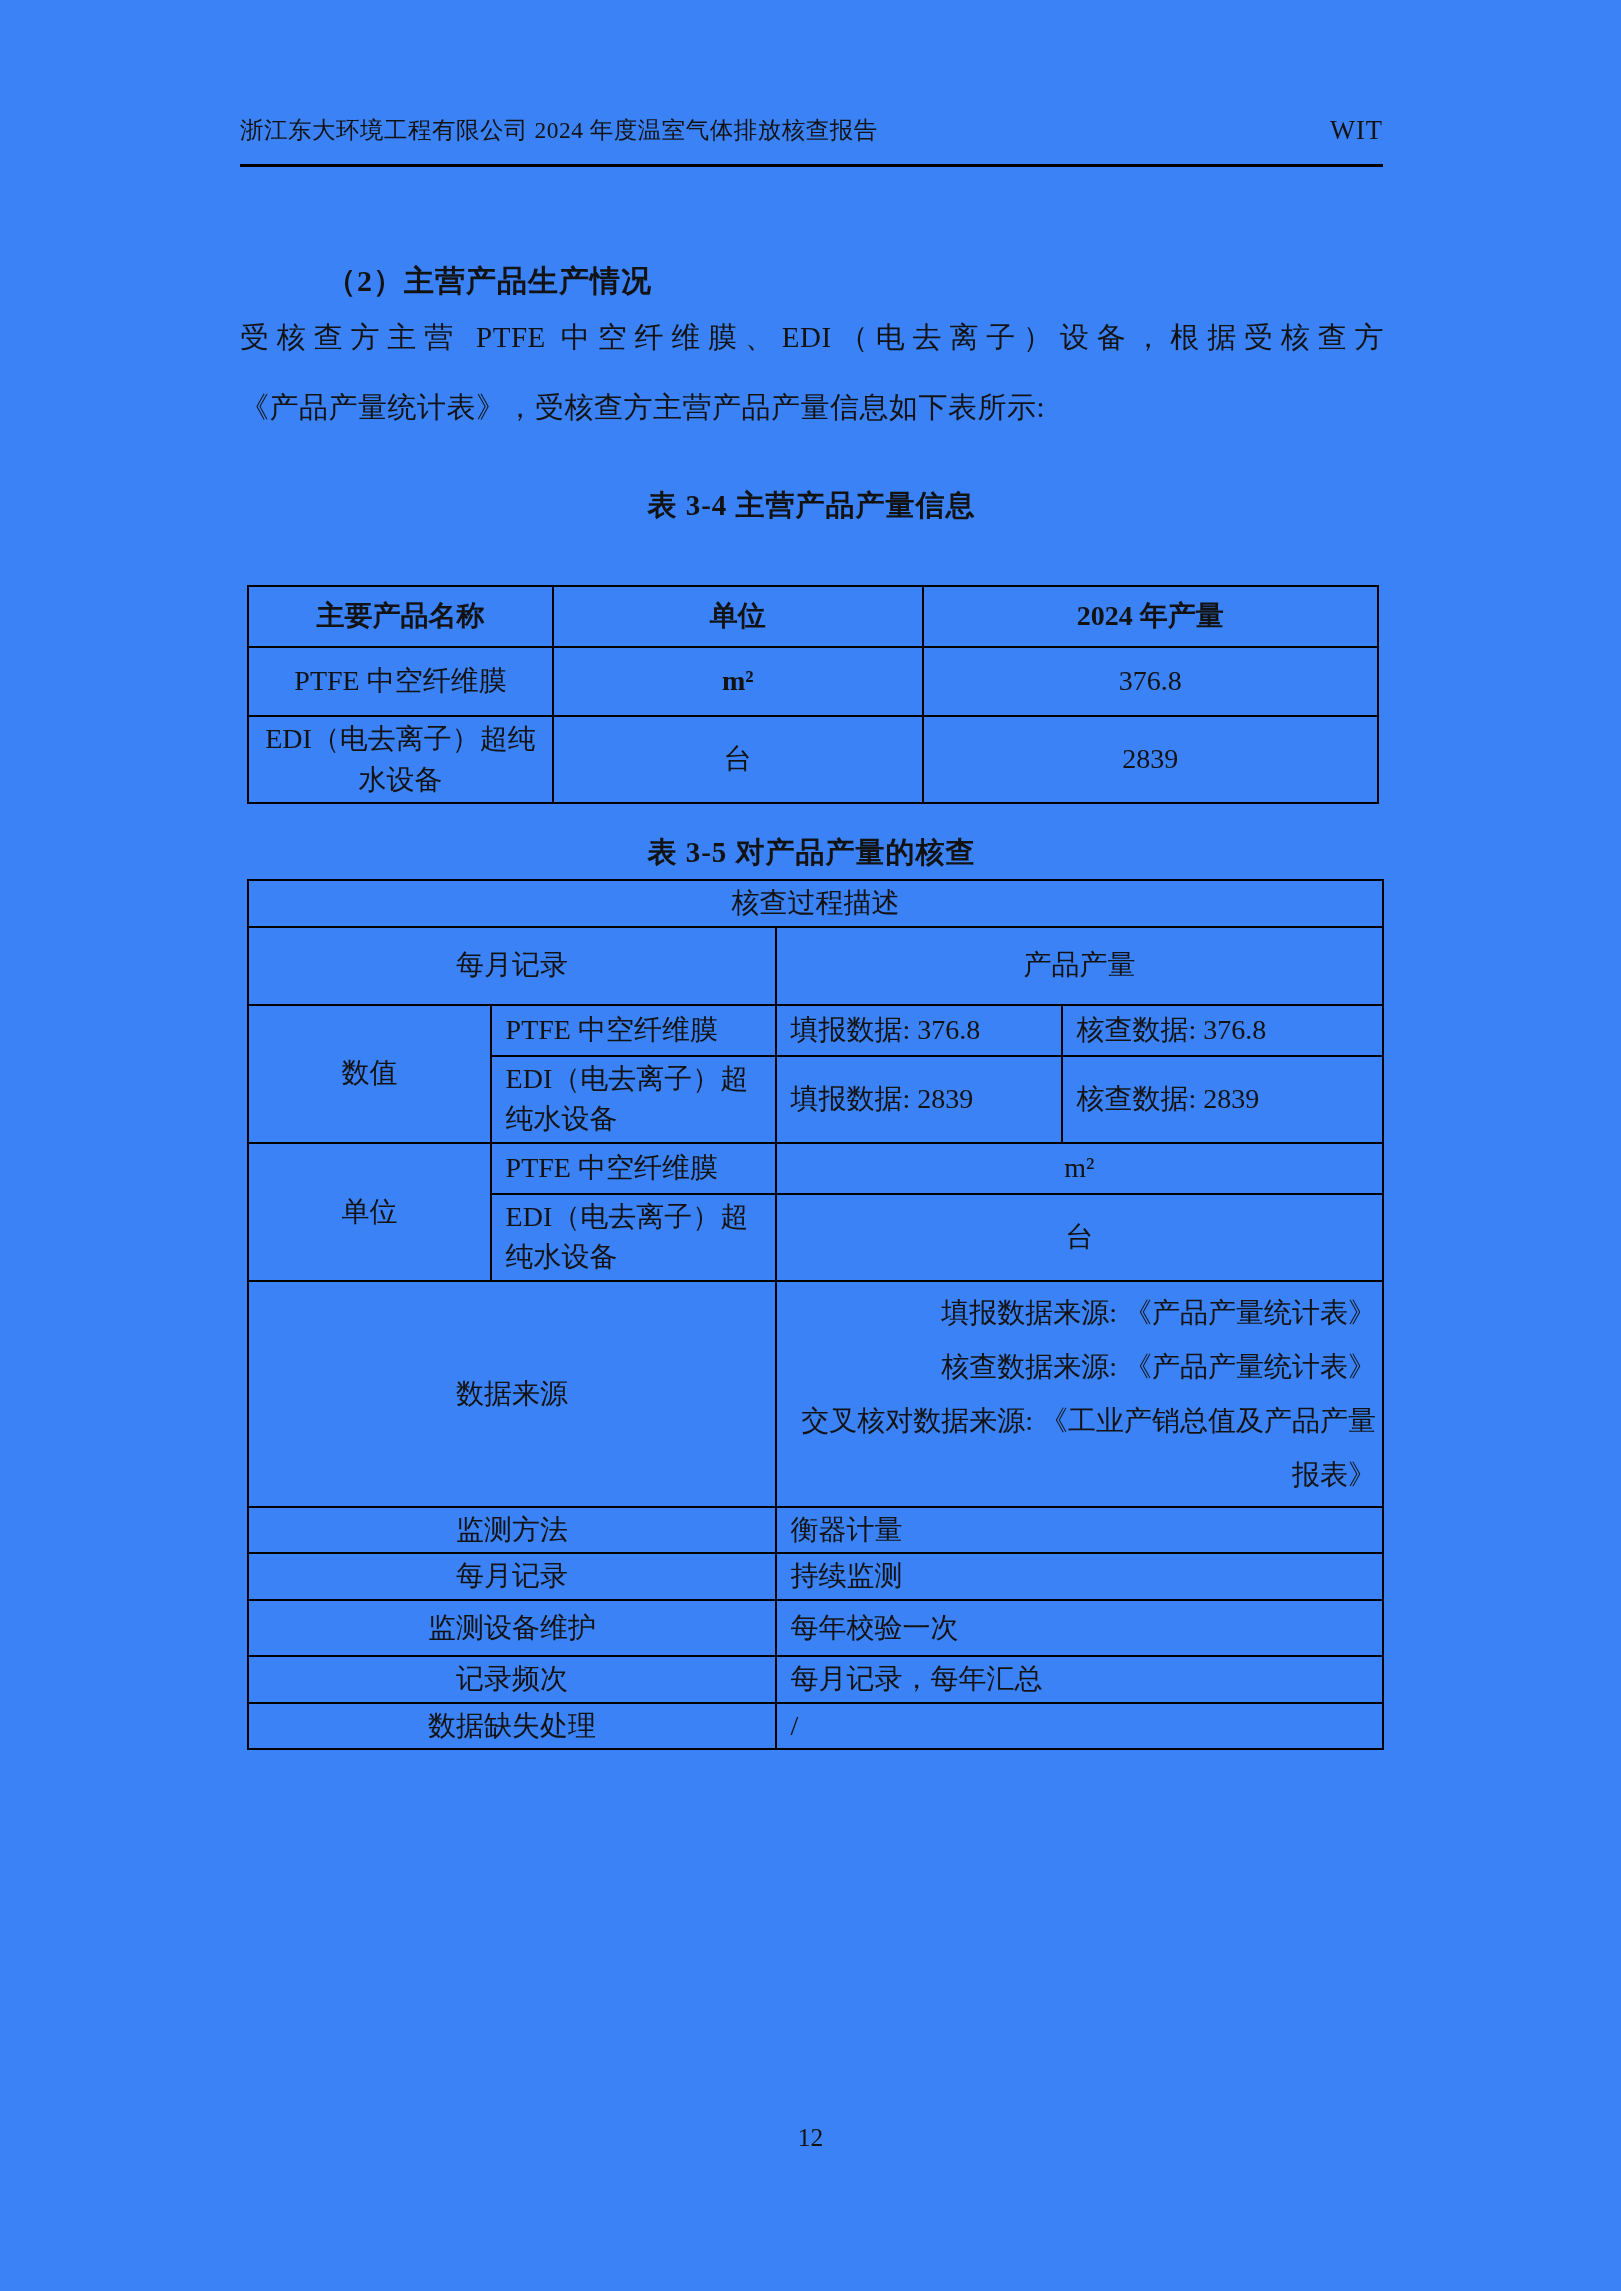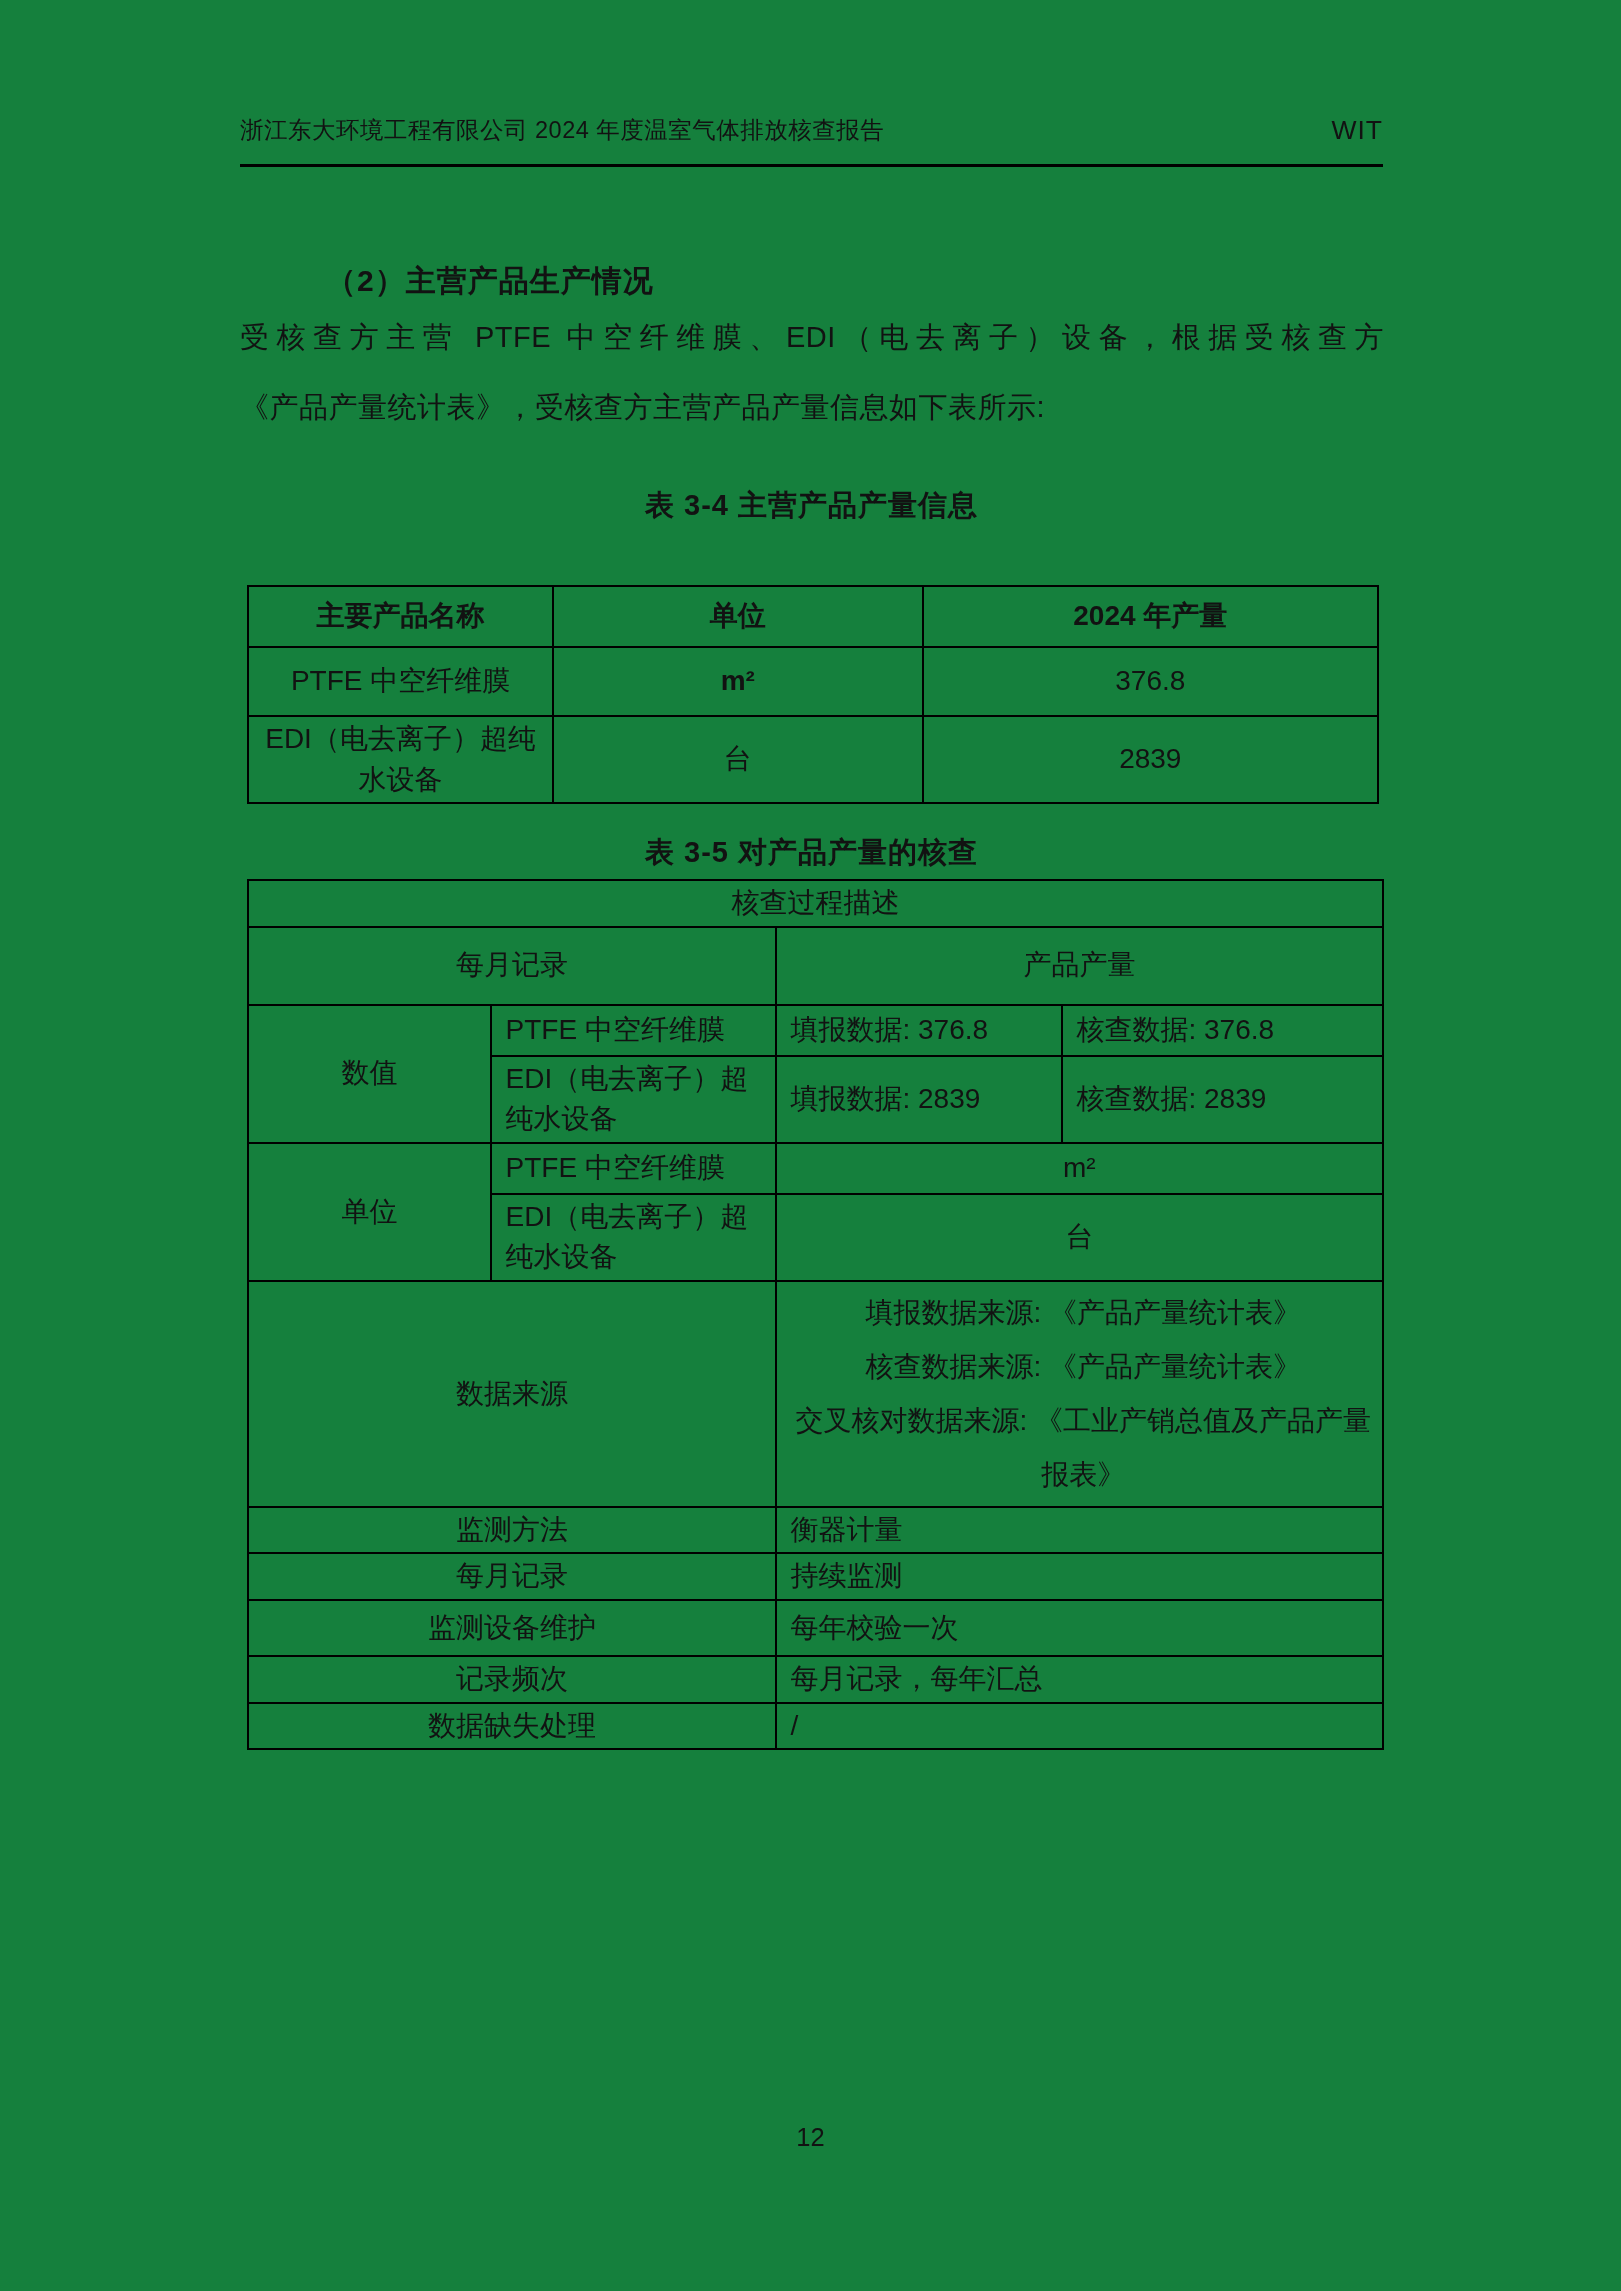--- a/index.html
+++ b/index.html
@@ -1,21 +1,21 @@
 <!DOCTYPE html>
 <html><head>
 <meta charset="utf-8">
 <style>
   * { margin:0; padding:0; box-sizing:border-box; }
   html,body { background:#e8e8e8; }
   .page {
     position:relative;
     width:1621px; height:2292px;
-    background:#15803d;
-    font-family:Liberation Sans, sans-serif;
+    background:#3b82f6;
+    font-family:Liberation Serif, serif;
     color:#121212;
     overflow:hidden;
     margin:0 auto;
   }
   
   .doc-header {
     position:absolute; left:240px; top:114px; width:1143px;
     display:flex; justify-content:space-between; align-items:flex-end;
     padding-bottom:17.6px;
     border-bottom:3.9px solid #000;
@@ -64,21 +64,21 @@
        line-height:1.45; padding:2px 5.9px; }
   table { border:2.9px solid #000; }
 
   .t34 { top:585px; width:1132px; }
   .t35 { top:879px; width:1137px; }
 
   td.left  { text-align:left; padding-left:13.7px; }
   td.bold  { font-weight:bold; }
   .t34 thead td { font-weight:bold; }
 
-  .src-line { line-height:54px; text-align:center; }
+  .src-line { line-height:54px; text-align:right; }
   .t35 .sources-cell { padding-left:13.7px; padding-top:3.9px; padding-bottom:3.9px; }
 
   
   .page-number {
     position:absolute; left:0; top:2123px; width:100%;
     text-align:center; font-size:25.5px;
   }
 </style>
 </head>
 <body>

